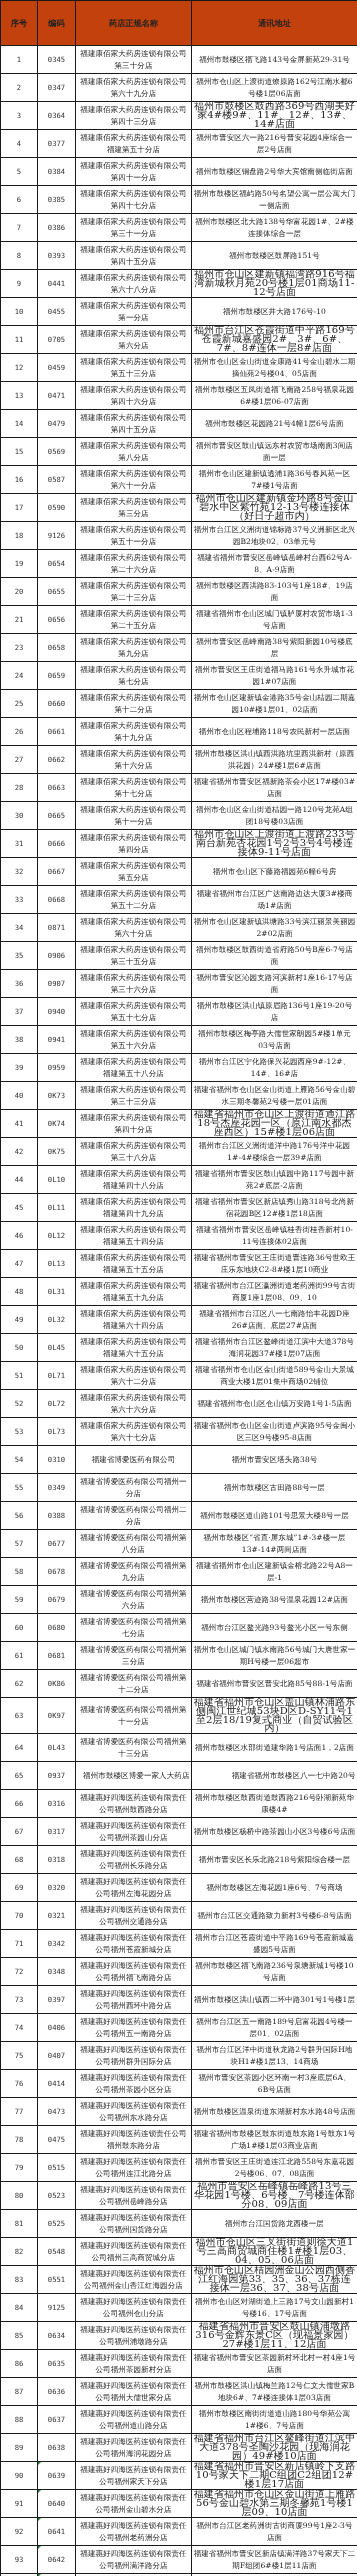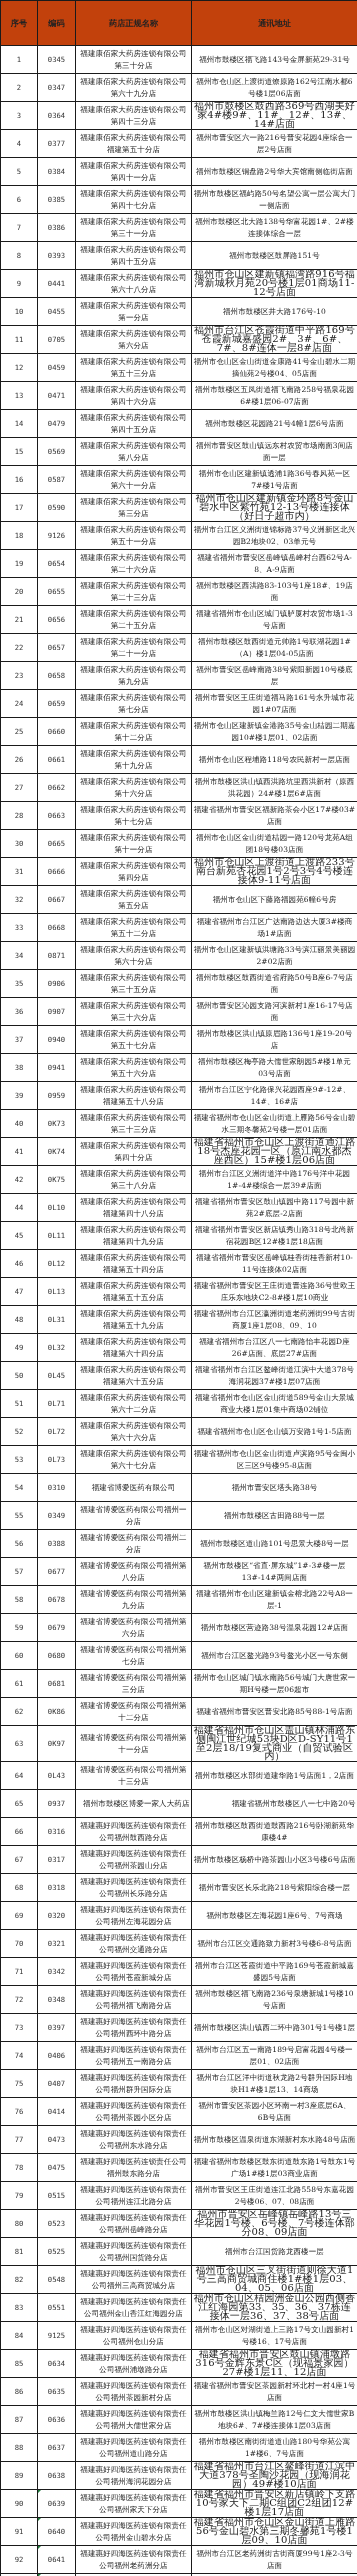--- a/index.html
+++ b/index.html
@@ -156,26 +156,20 @@
         <td class="name">福建康佰家大药房连锁有限公司第二十三分店</td>
         <td class="addr">福州市鼓楼区西洪路83-103号1座18#、19店面</td>
       </tr>
       <tr>
         <td class="seq">21</td>
         <td class="code">0656</td>
         <td class="name">福建康佰家大药房连锁有限公司第二十五分店</td>
         <td class="addr">福建省福州市仓山区城门镇胪厦村农贸市场1-3号店面</td>
       </tr>
       <tr>
-        <td class="seq">22</td>
-        <td class="code">0657</td>
-        <td class="name">福建康佰家大药房连锁有限公司第二十一分店</td>
-        <td class="addr">福州市鼓楼区鼓西街道元帅路1号联湖花园1#（A）楼1层04-05店面</td>
-      </tr>
-      <tr>
         <td class="seq">23</td>
         <td class="code">0658</td>
         <td class="name">福建康佰家大药房连锁有限公司第九分店</td>
         <td class="addr">福州市晋安区岳峰南路38号紫阳新园10号楼底层</td>
       </tr>
       <tr>
         <td class="seq">24</td>
         <td class="code">0659</td>
         <td class="name">福建康佰家大药房连锁有限公司第七分店</td>
         <td class="addr">福州市晋安区王庄街道福马路161号永升城市花园1#07店面</td>

